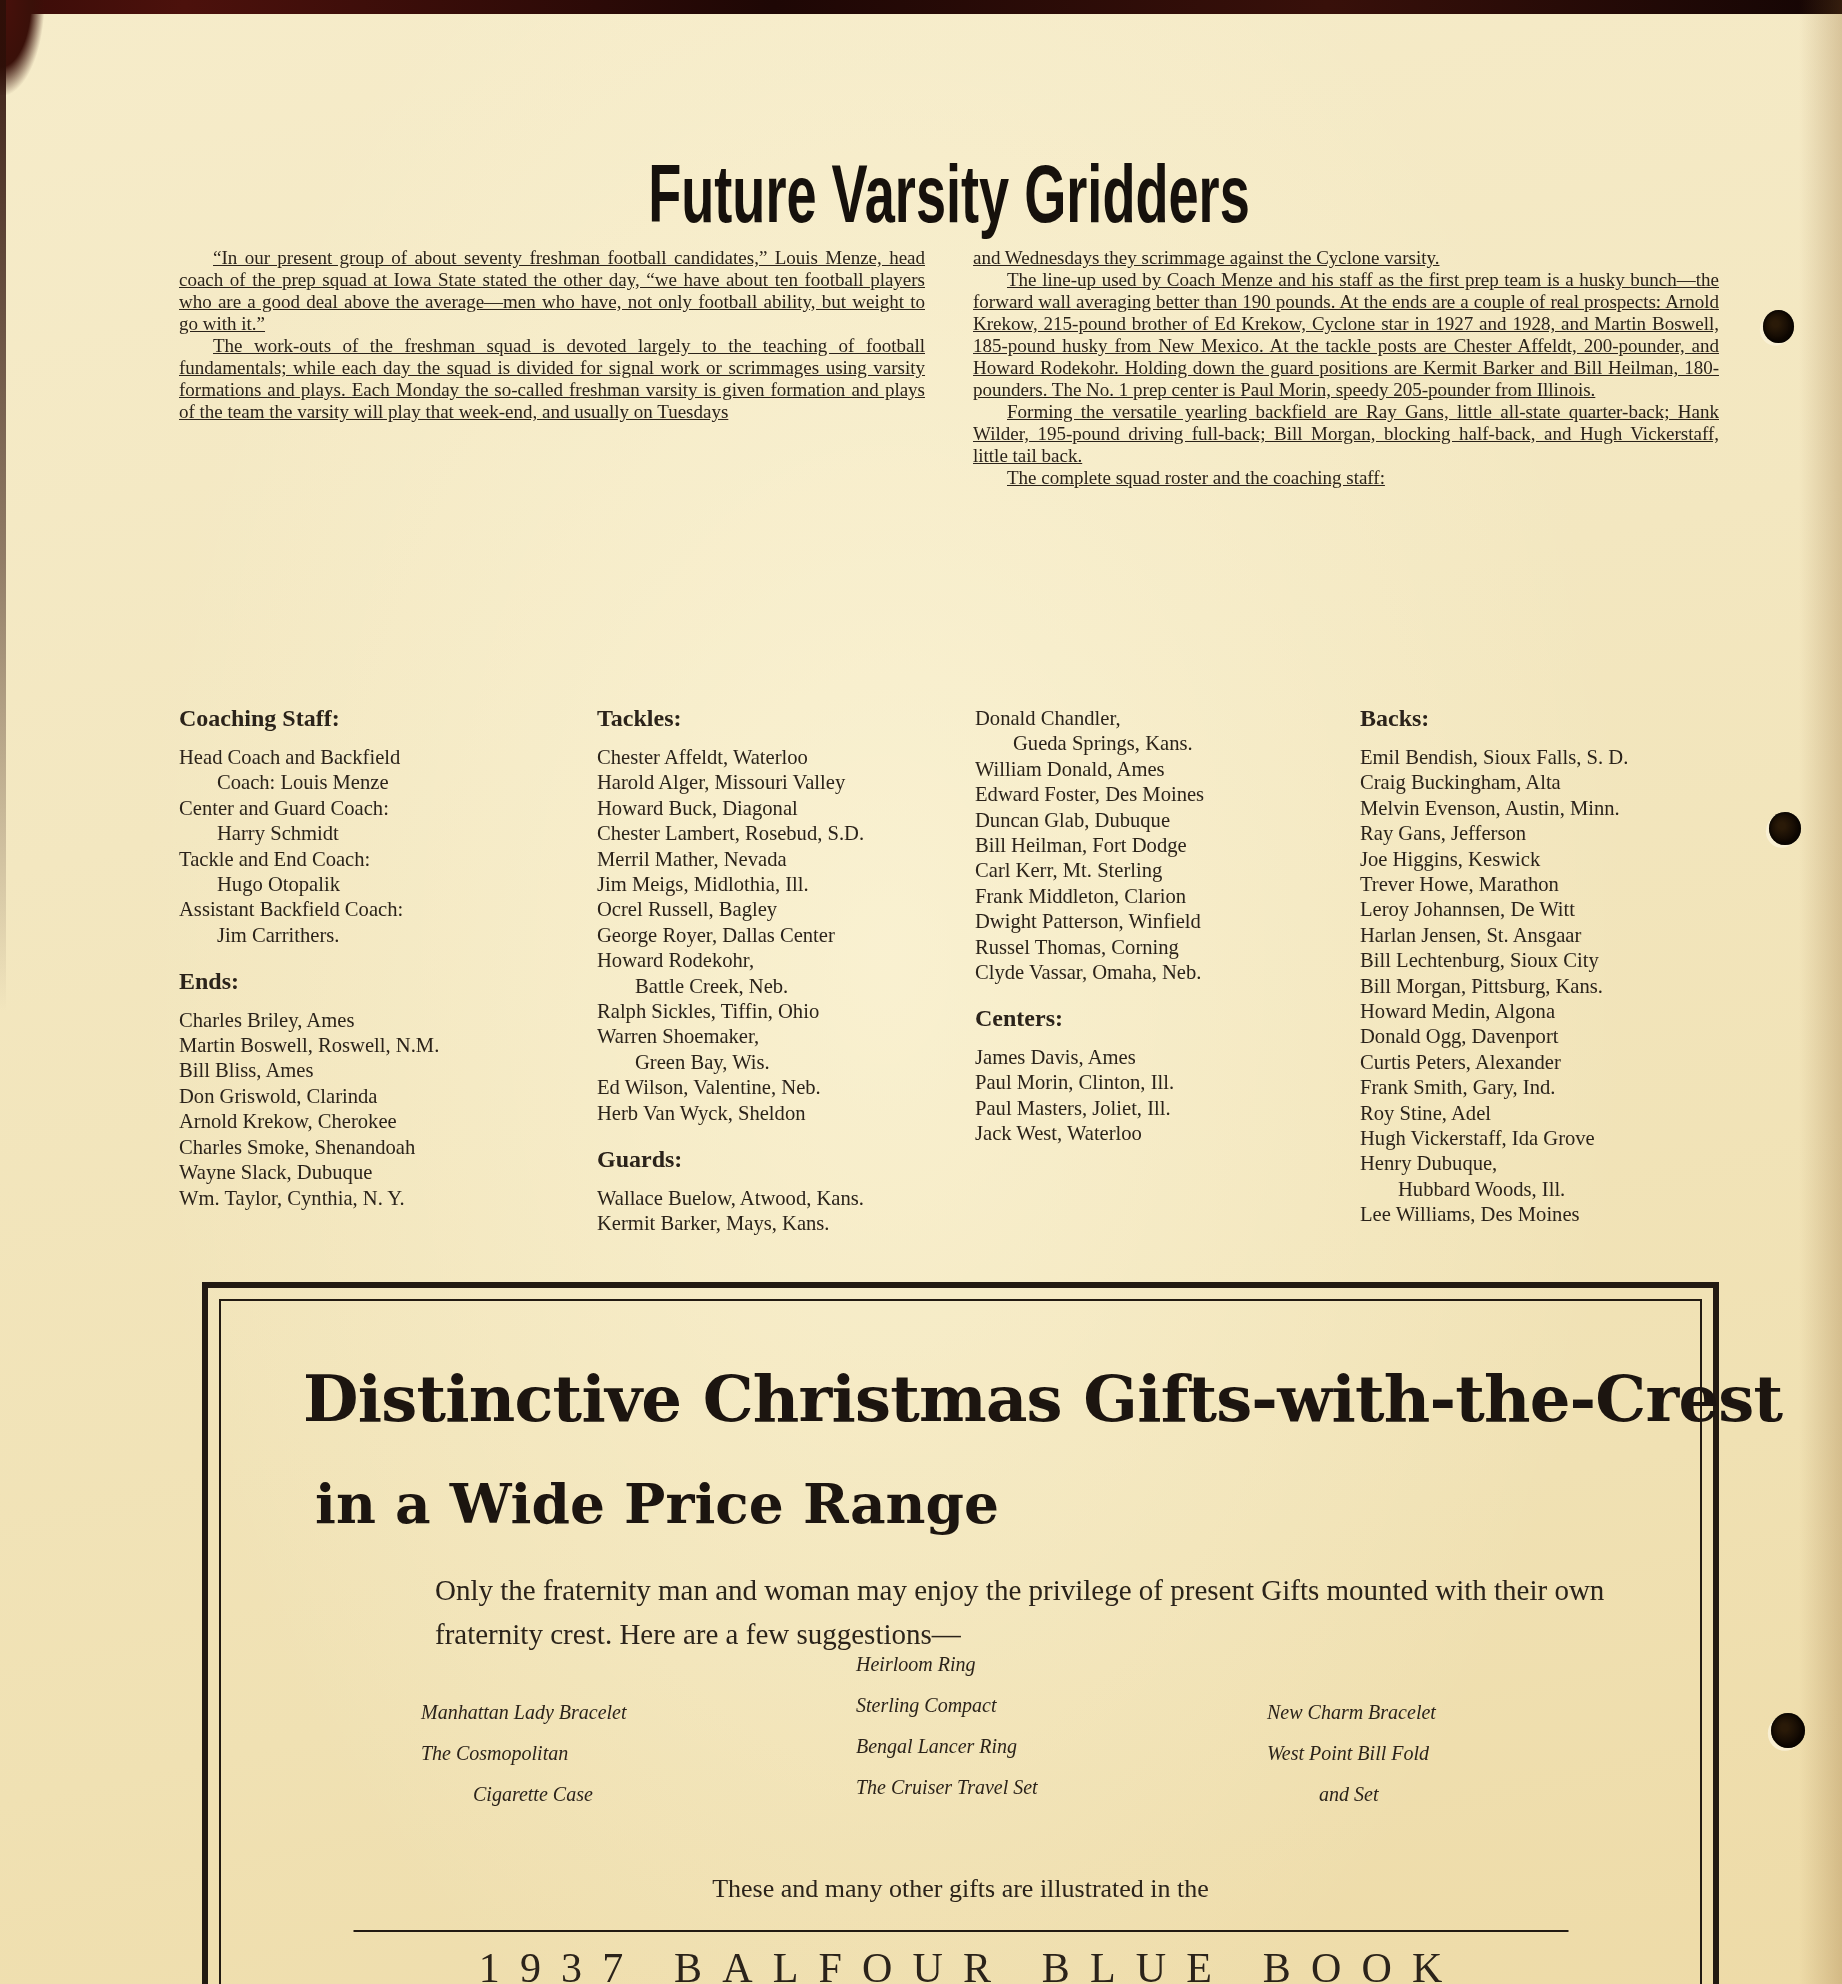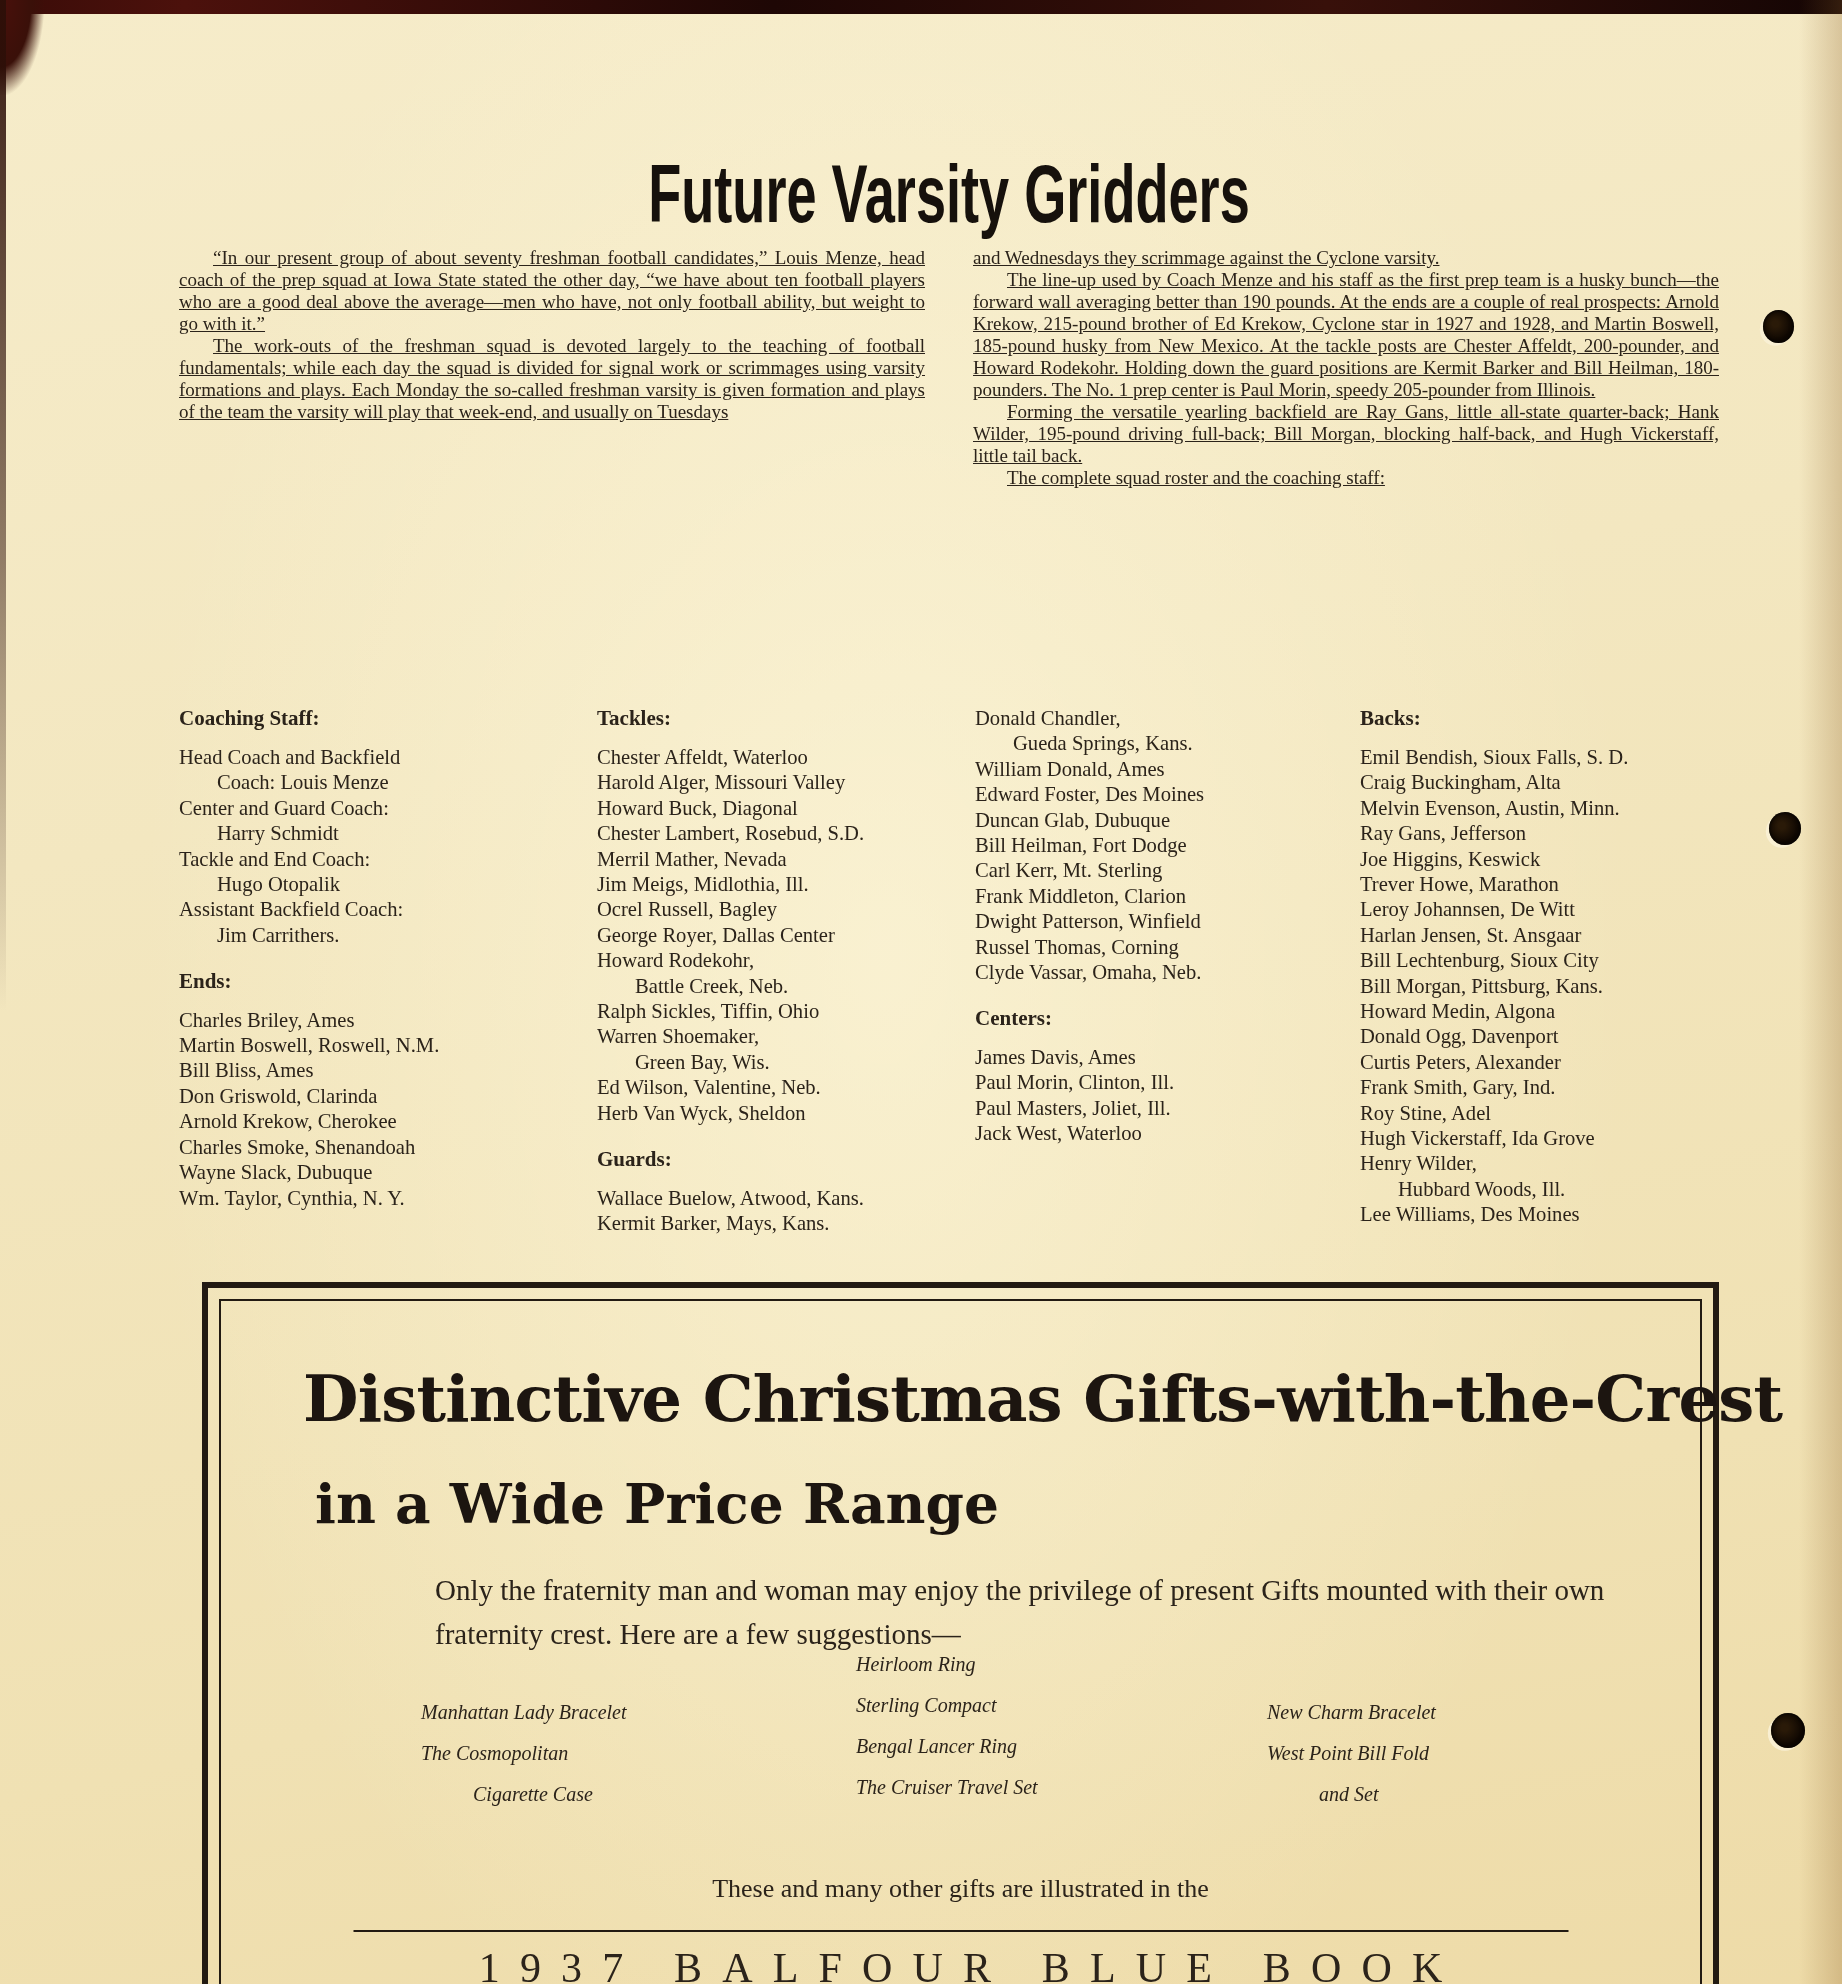--- a/index.html
+++ b/index.html
@@ -37,21 +37,21 @@
   .col { flex:1 1 0; }
   .para { margin:0; font-size:19px; line-height:22px; text-align:justify;
     text-indent:34px; color:#2b231a;text-decoration:underline; }
   .para.noind { text-indent:0; }
 
   
   .roster { position:absolute; top:706px; left:179px; width:1540px; height:564px; }
   .roster-col { position:absolute; top:0; font-size:20.6px; line-height:25.4px; white-space:nowrap; }
   .rc1 { left:0; }  .rc2 { left:418px; }  .rc3 { left:796px; }  .rc4 { left:1181px; }
   .rline { min-height:25.4px; }
-  .rline.hdr { font-weight:bold; font-size:21px; margin:20.6px 0 13.5px; }
+  .rline.hdr { font-weight:bold; font-size:24px; margin:20.6px 0 13.5px; }
   .rline.hdr:first-child { margin-top:0; }
   .rline.ind { padding-left:38px; }
 
   
   .ad { position:absolute; left:202px; top:1282px; width:1505px; height:1041px;
     border:6.4px solid #221a12; }
   .ad-inner-border { position:absolute; inset:10.7px; border:2px solid #221a12; pointer-events:none; }
   .ad-headline { position:absolute; top:79px; left:95px; margin:0; color:#1c1510;
     font:bold 64px/1 "DejaVu Serif",serif; letter-spacing:-0.8px; white-space:nowrap; }
   .ad-headline2 { position:absolute; top:176px; left:95px; margin:12px; color:#1c1510;
@@ -171,21 +171,21 @@
         <div class="rline">Leroy Johannsen, De Witt</div>
         <div class="rline">Harlan Jensen, St. Ansgaar</div>
         <div class="rline">Bill Lechtenburg, Sioux City</div>
         <div class="rline">Bill Morgan, Pittsburg, Kans.</div>
         <div class="rline">Howard Medin, Algona</div>
         <div class="rline">Donald Ogg, Davenport</div>
         <div class="rline">Curtis Peters, Alexander</div>
         <div class="rline">Frank Smith, Gary, Ind.</div>
         <div class="rline">Roy Stine, Adel</div>
         <div class="rline">Hugh Vickerstaff, Ida Grove</div>
-        <div class="rline">Henry Wilder,</div>
+        <div class="rline">Henry Dubuque,</div>
         <div class="rline ind">Hubbard Woods, Ill.</div>
         <div class="rline">Lee Williams, Des Moines</div>
     </div>
   </div>
 
   <div class="ad">
     <div class="ad-inner-border"></div>
 
     <h2 class="ad-headline">Distinctive Christmas Gifts-with-the-Crest</h2>
     <h3 class="ad-headline2">in a Wide Price Range</h3>

